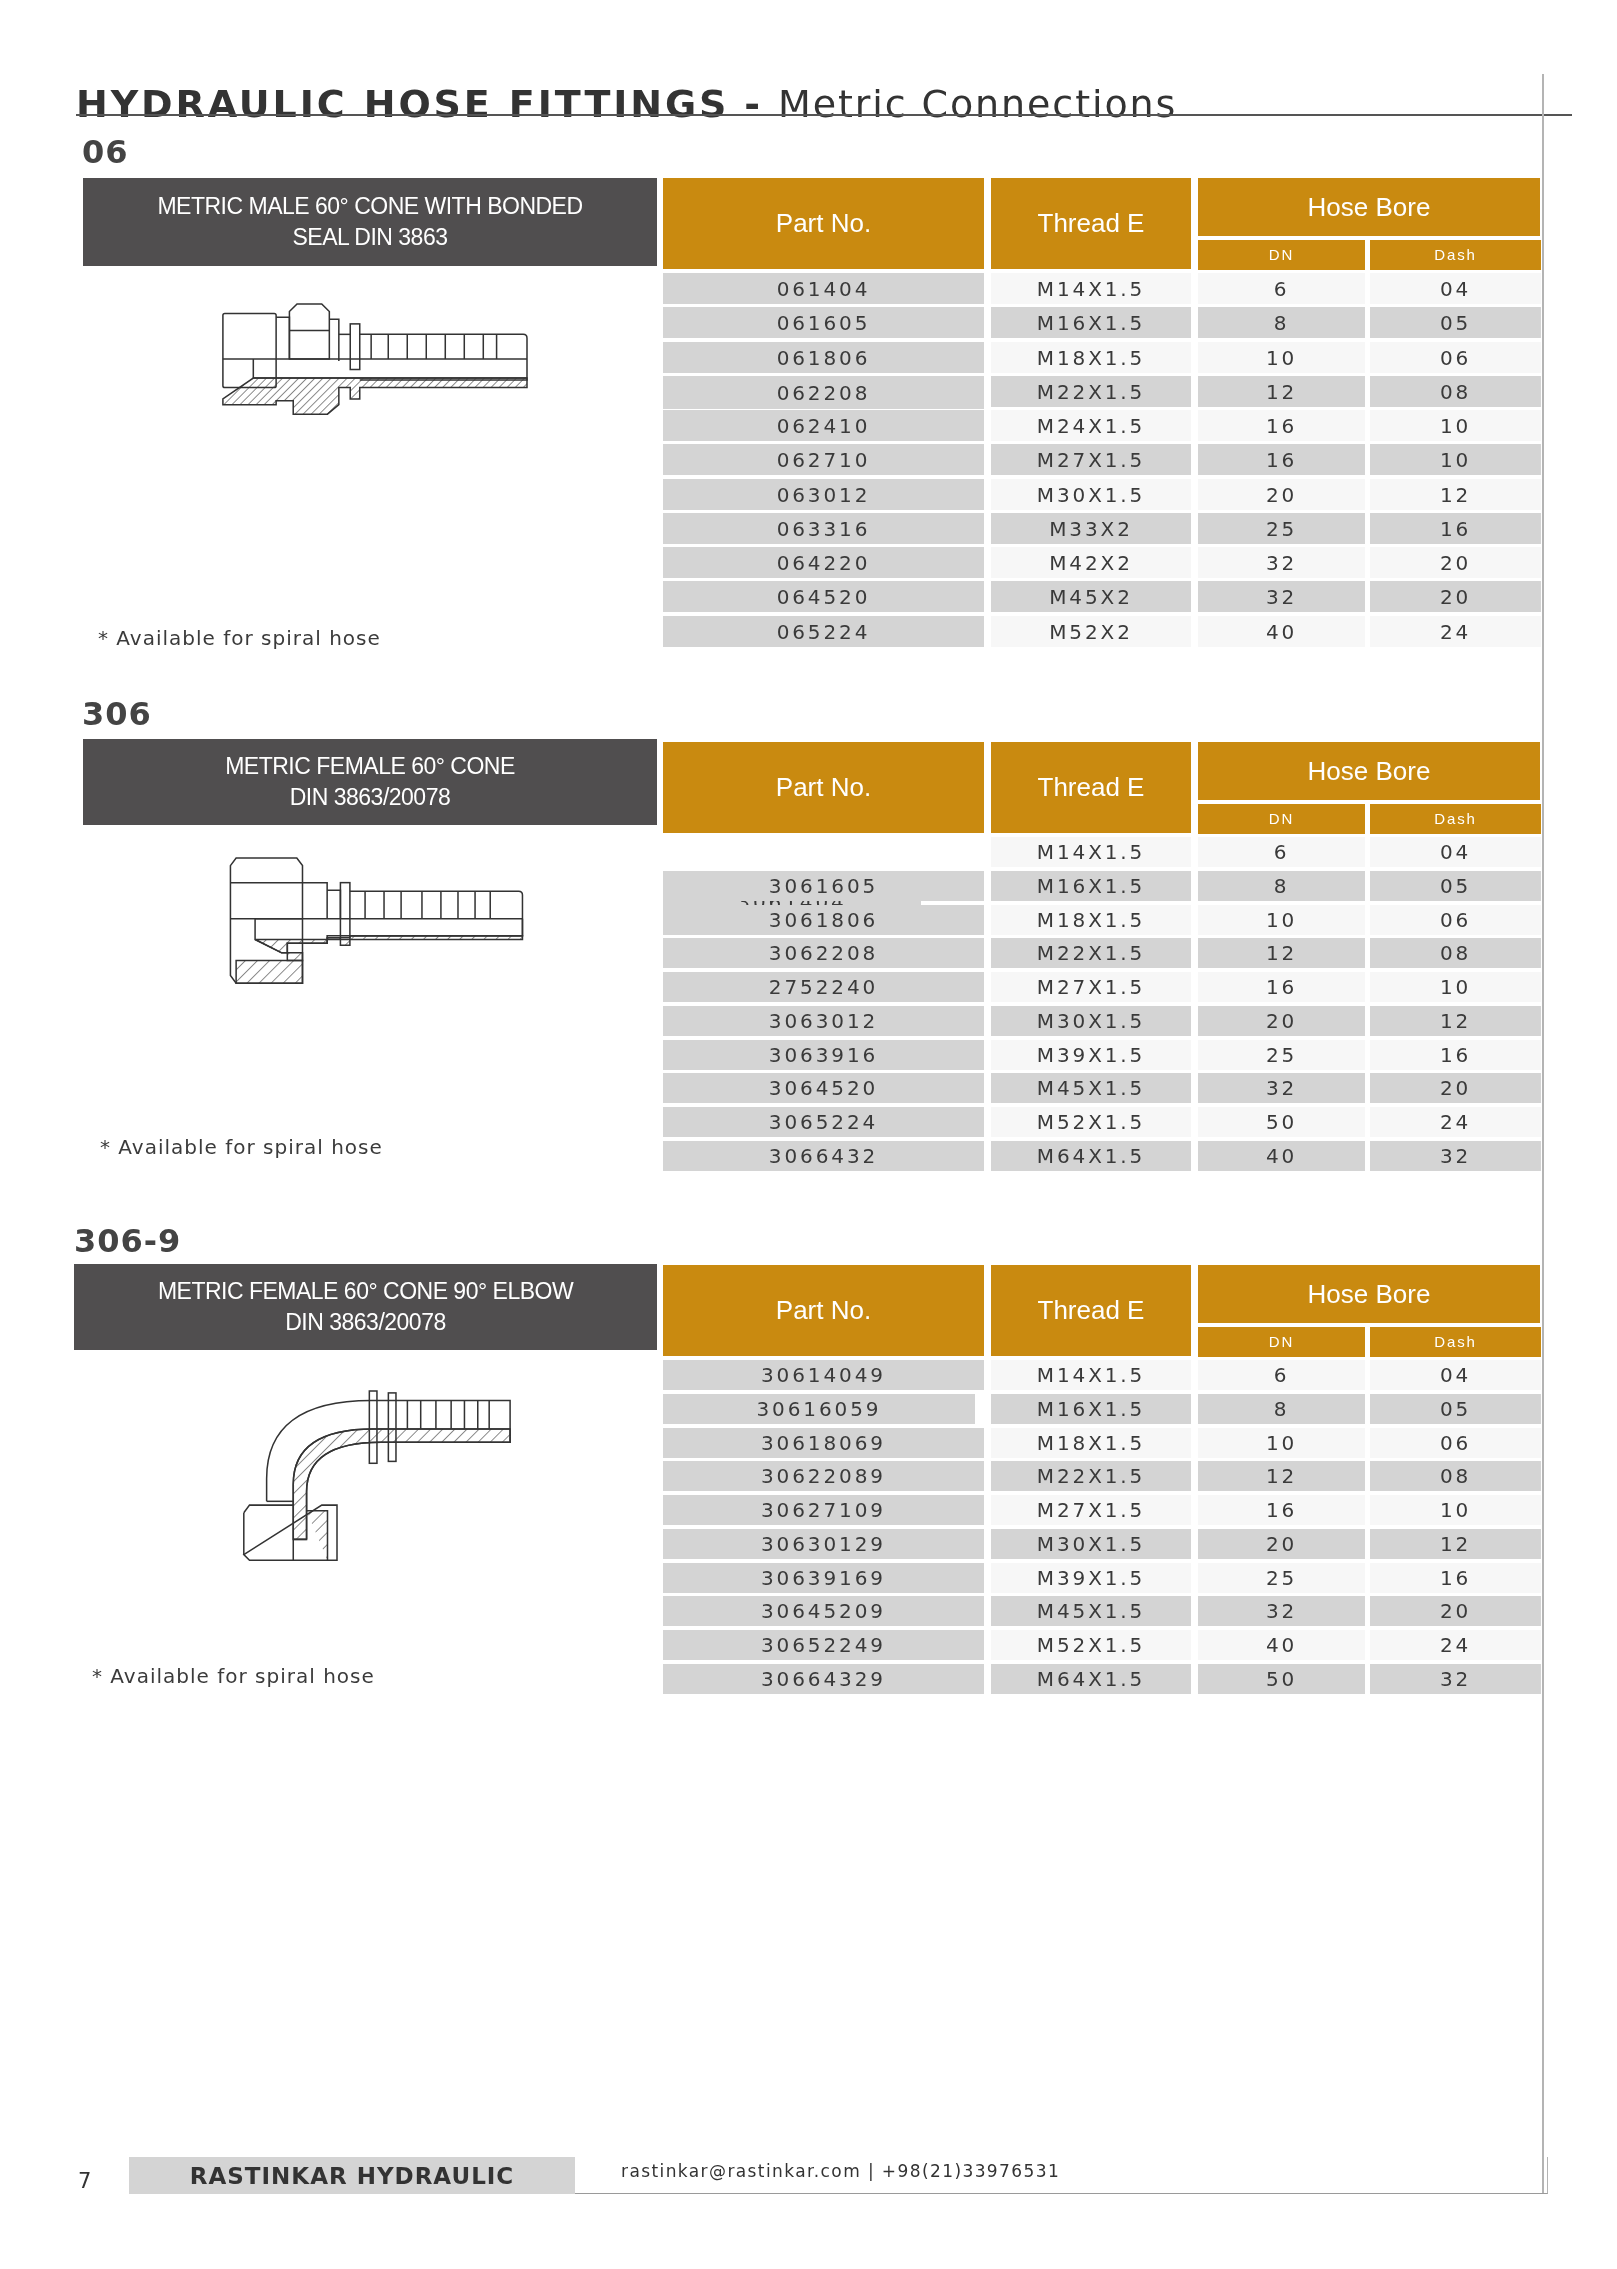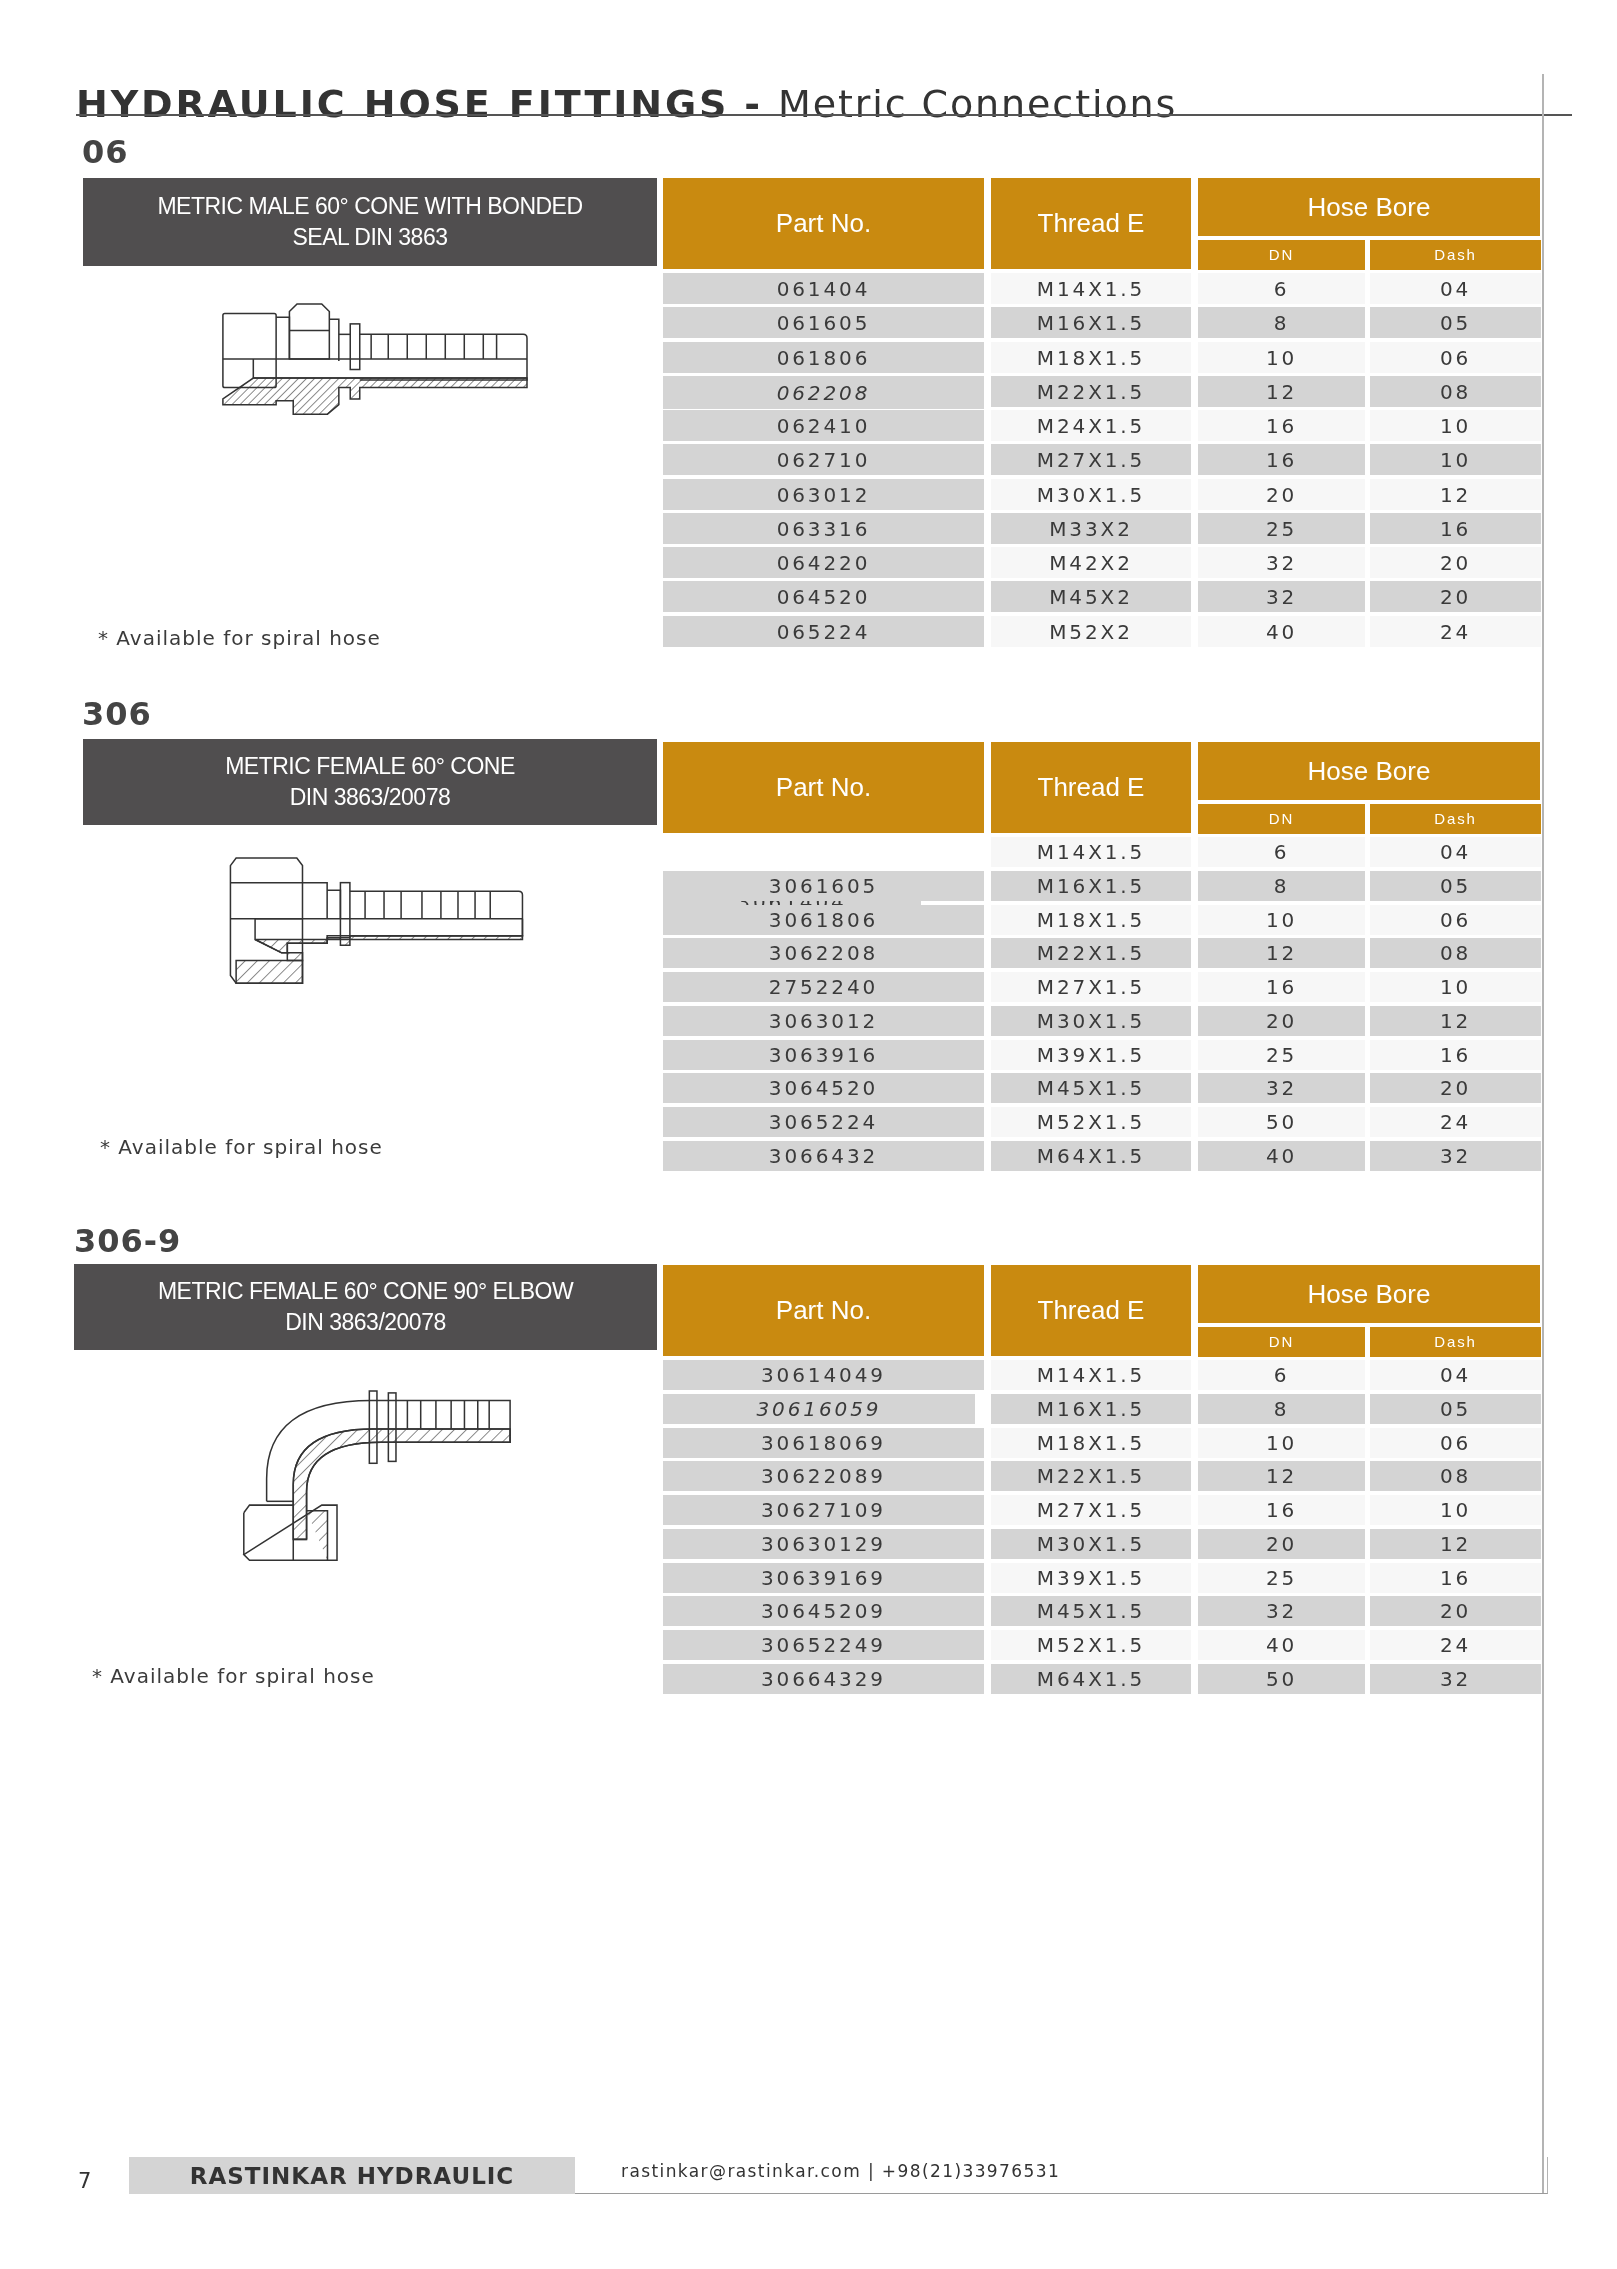--- a/index.html
+++ b/index.html
@@ -91,21 +91,21 @@
     <div class="cell val c-light" style="left: 535px; top: 95px; width: 167px; height: 31px;">6</div>
     <div class="cell val c-light" style="left: 707px; top: 95px; width: 171px; height: 31px;">04</div>
     <div class="cell val c-gray" style="left: 0px; top: 129px; width: 321px; height: 31px;">061605</div>
     <div class="cell val c-gray" style="left: 328px; top: 129px; width: 200px; height: 31px;">M16X1.5</div>
     <div class="cell val c-gray" style="left: 535px; top: 129px; width: 167px; height: 31px;">8</div>
     <div class="cell val c-gray" style="left: 707px; top: 129px; width: 171px; height: 31px;">05</div>
     <div class="cell val c-gray" style="left: 0px; top: 164px; width: 321px; height: 31px;">061806</div>
     <div class="cell val c-light" style="left: 328px; top: 164px; width: 200px; height: 31px;">M18X1.5</div>
     <div class="cell val c-light" style="left: 535px; top: 164px; width: 167px; height: 31px;">10</div>
     <div class="cell val c-light" style="left: 707px; top: 164px; width: 171px; height: 31px;">06</div>
-    <div class="cell val c-gray" style="left: 0px; top: 198px; width: 321px; height: 33px; font-style: italic;">062208</div>
+    <div class="cell val c-gray" style="left: 0px; top: 198px; width: 321px; height: 33px;">062208</div>
     <div class="cell val c-gray" style="left: 328px; top: 198px; width: 200px; height: 31px;">M22X1.5</div>
     <div class="cell val c-gray" style="left: 535px; top: 198px; width: 167px; height: 31px;">12</div>
     <div class="cell val c-gray" style="left: 707px; top: 198px; width: 171px; height: 31px;">08</div>
     <div class="cell val c-gray" style="left: 0px; top: 232px; width: 321px; height: 31px;">062410</div>
     <div class="cell val c-light" style="left: 328px; top: 232px; width: 200px; height: 31px;">M24X1.5</div>
     <div class="cell val c-light" style="left: 535px; top: 232px; width: 167px; height: 31px;">16</div>
     <div class="cell val c-light" style="left: 707px; top: 232px; width: 171px; height: 31px;">10</div>
     <div class="cell val c-gray" style="left: 0px; top: 266px; width: 321px; height: 31px;">062710</div>
     <div class="cell val c-gray" style="left: 328px; top: 266px; width: 200px; height: 31px;">M27X1.5</div>
     <div class="cell val c-gray" style="left: 535px; top: 266px; width: 167px; height: 31px;">16</div>
@@ -268,21 +268,21 @@
 <div class="abs tbl" id="tbl-2" style="left:663px;top:1265px;">
     <div class="cell hdr" style="left: 0px; top: 0px; width: 321px; height: 91px;">Part No.</div>
     <div class="cell hdr" style="left: 328px; top: 0px; width: 200px; height: 91px;">Thread E</div>
     <div class="cell hdr" style="left: 535px; top: 0px; width: 342px; height: 58px;">Hose Bore</div>
     <div class="cell hdr sub" style="left: 535px; top: 62px; width: 167px; height: 29.5px;">DN</div>
     <div class="cell hdr sub" style="left: 707px; top: 62px; width: 171px; height: 29.5px;">Dash</div>
     <div class="cell val c-gray" style="left: 0px; top: 95px; width: 321px; height: 30px;">30614049</div>
     <div class="cell val c-light" style="left: 328px; top: 95px; width: 200px; height: 30px;">M14X1.5</div>
     <div class="cell val c-light" style="left: 535px; top: 95px; width: 167px; height: 30px;">6</div>
     <div class="cell val c-light" style="left: 707px; top: 95px; width: 171px; height: 30px;">04</div>
-    <div class="cell val c-gray" style="left: 0px; top: 129px; width: 312px; height: 30px; font-style: italic;">30616059</div>
+    <div class="cell val c-gray" style="left: 0px; top: 129px; width: 312px; height: 30px;">30616059</div>
     <div class="cell val c-gray" style="left: 328px; top: 129px; width: 200px; height: 30px;">M16X1.5</div>
     <div class="cell val c-gray" style="left: 535px; top: 129px; width: 167px; height: 30px;">8</div>
     <div class="cell val c-gray" style="left: 707px; top: 129px; width: 171px; height: 30px;">05</div>
     <div class="cell val c-gray" style="left: 0px; top: 163px; width: 321px; height: 30px;">30618069</div>
     <div class="cell val c-light" style="left: 328px; top: 163px; width: 200px; height: 30px;">M18X1.5</div>
     <div class="cell val c-light" style="left: 535px; top: 163px; width: 167px; height: 30px;">10</div>
     <div class="cell val c-light" style="left: 707px; top: 163px; width: 171px; height: 30px;">06</div>
     <div class="cell val c-gray" style="left: 0px; top: 196px; width: 321px; height: 30px;">30622089</div>
     <div class="cell val c-gray" style="left: 328px; top: 196px; width: 200px; height: 30px;">M22X1.5</div>
     <div class="cell val c-gray" style="left: 535px; top: 196px; width: 167px; height: 30px;">12</div>

